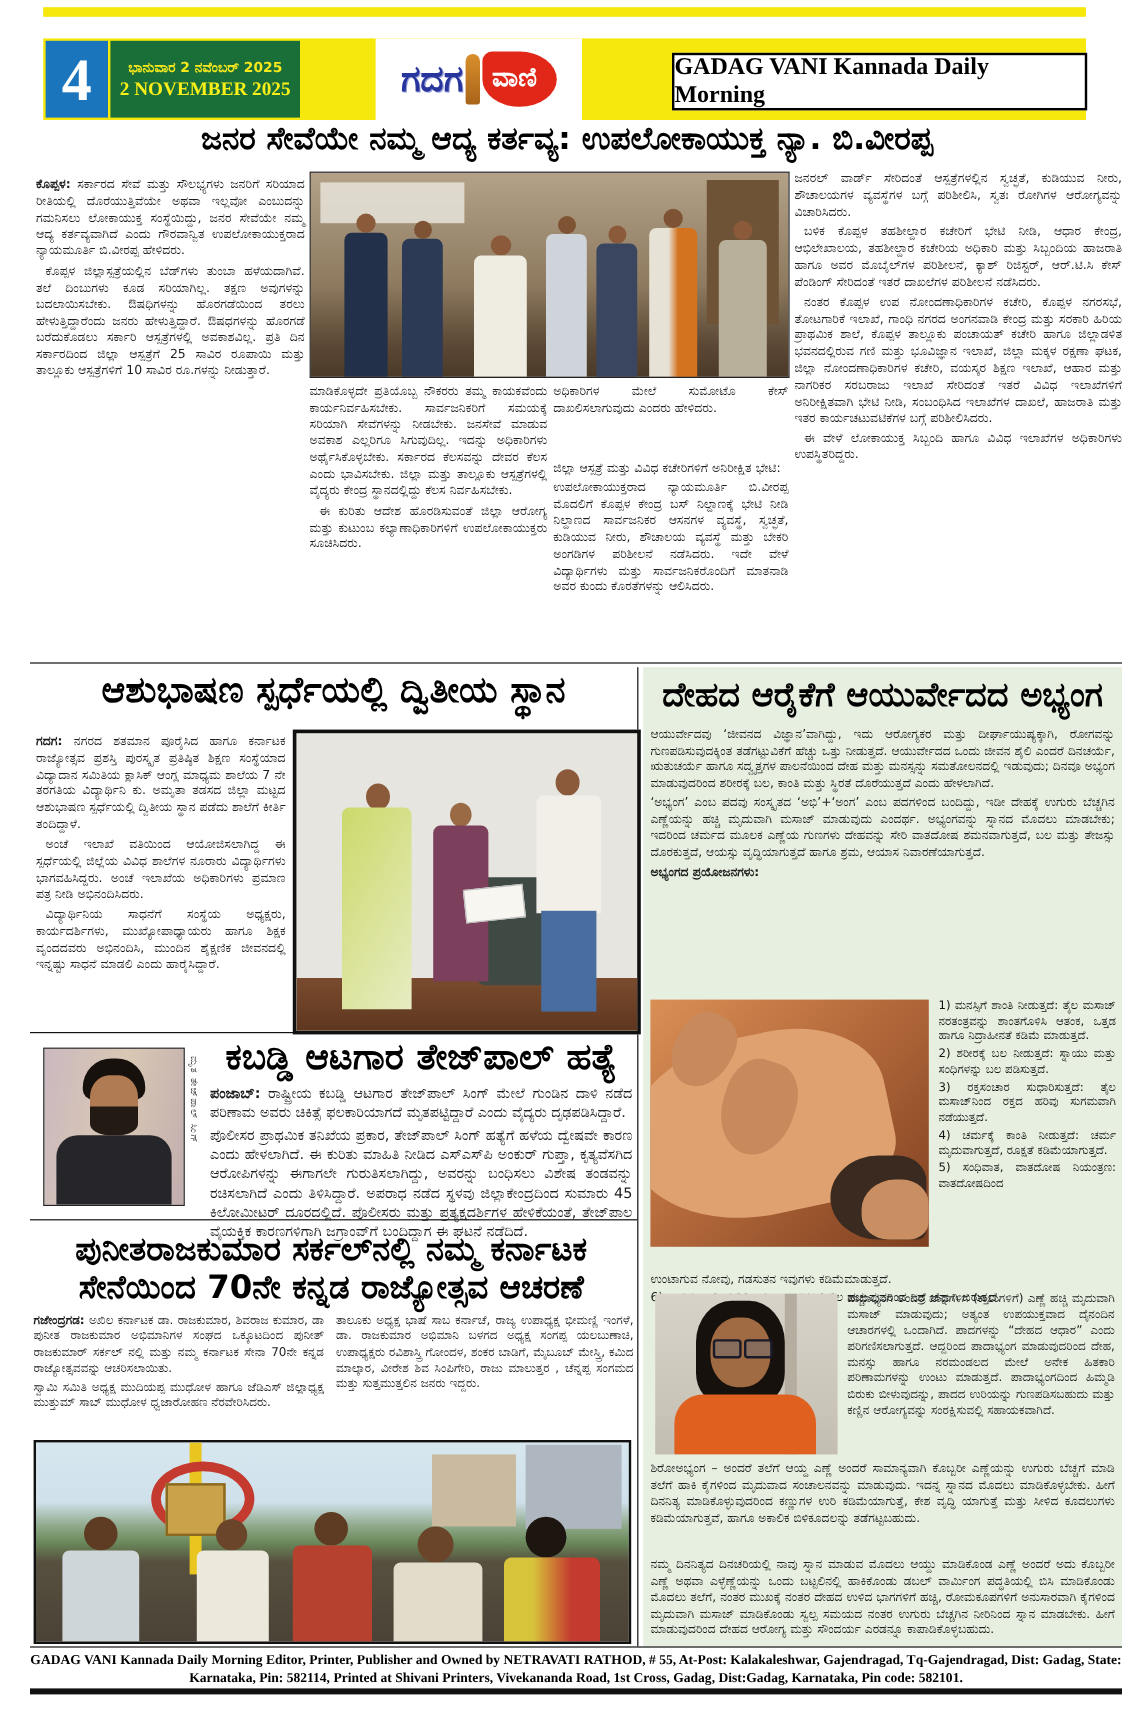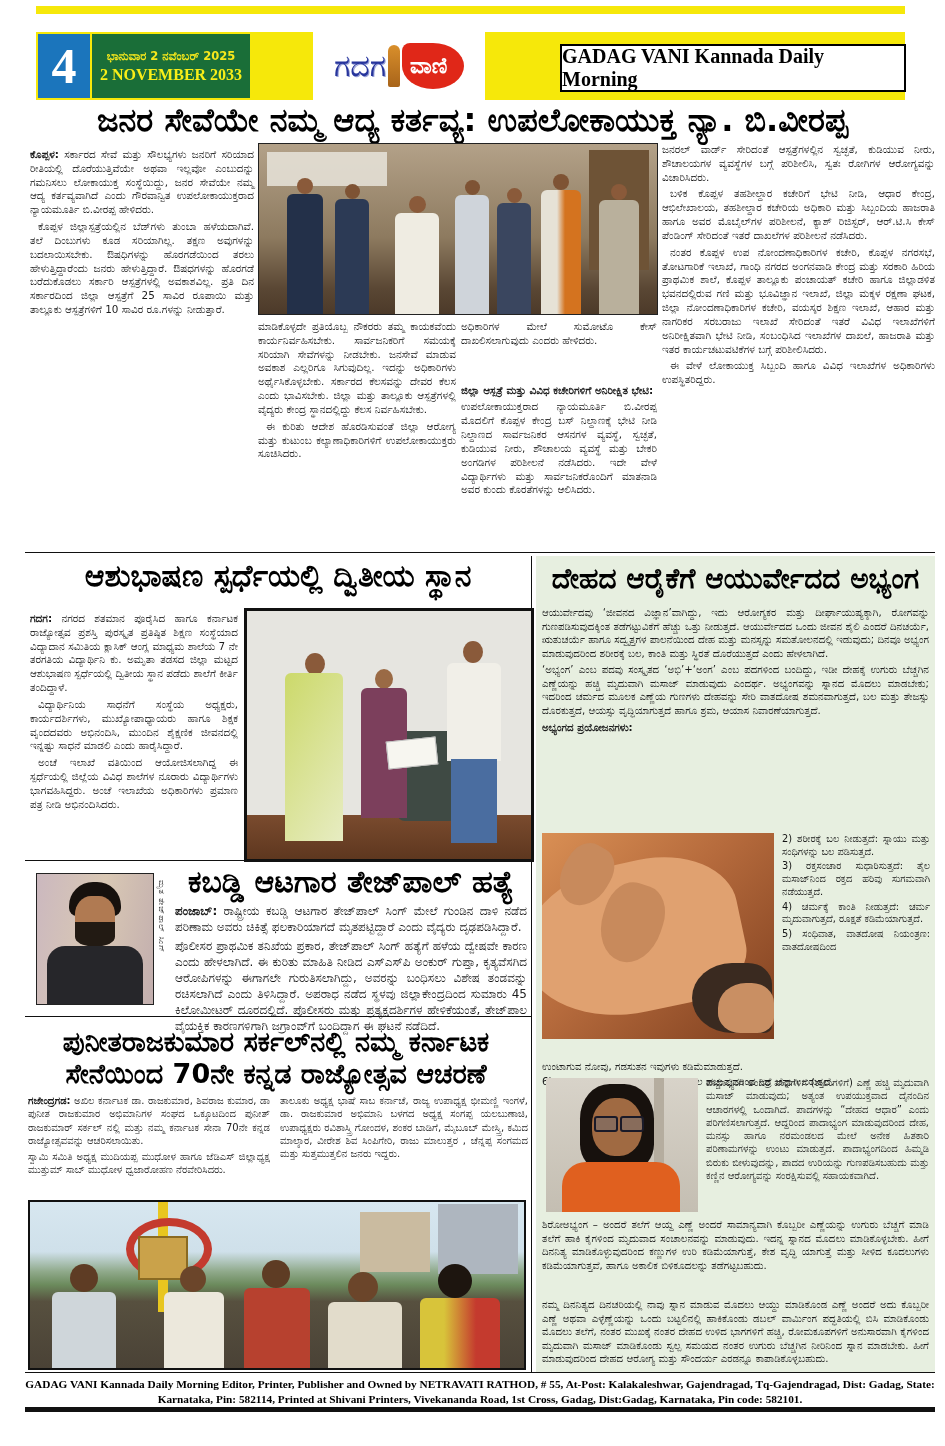--- a/index.html
+++ b/index.html
@@ -33,35 +33,35 @@
 
 <div id="page">
 
   <div class="abs yellow" style="left:36px;top:6px;width:869px;height:8px;"></div>
   <div class="abs yellow" style="left:36px;top:32px;width:869px;height:68px;">
     <div id="pagenum" class="abs" style="left:2px;top:2px;width:52px;height:64px;">
       <span>4</span>
     </div>
     <div id="datebox" class="abs" style="left:56px;top:2px;width:158px;height:64px;">
       <span class="l1">ಭಾನುವಾರ 2 ನವೆಂಬರ್ 2025</span>
-      <span class="l2">2 NOVEMBER 2033</span>
+      <span class="l2">2 NOVEMBER 2025</span>
     </div>
     <div id="logopanel" class="abs" style="left:277px;top:0px;width:172px;height:68px;">
-      <span style="color:#27359c;font-weight:400;font-size:30px;text-shadow:1px 1px 0 #9aa2d8;">ಗದಗ</span>
+      <span style="color:#27359c;font-weight:700;font-size:30px;text-shadow:1px 1px 0 #9aa2d8;">ಗದಗ</span>
       <span style="display:inline-block;width:12px;height:42px;background:linear-gradient(#d98f2b,#a8641a);border-radius:6px 6px 2px 2px;"></span>
       <span style="display:inline-block;position:relative;width:62px;height:46px;background:#e02718;border-radius:8px 50% 50% 50%;">
          <span style="position:absolute;left:8px;top:10px;color:#fff;font-weight:800;font-size:22px;">ವಾಣಿ</span>
       </span>
     </div>
     <div id="masthead-en" class="abs" style="left:524px;top:12px;width:342px;height:44px;">
       <span>GADAG VANI Kannada Daily Morning</span>
     </div>
   </div>
 
-  <div class="abs kn-head" style="left:20px;top:101px;width:905px;font-size:32px;text-align:center;white-space:nowrap;">ಜನರ ಸೇವೆಯೇ ನಮ್ಮ ಆದ್ಯ ಕರ್ತವ್ಯ: ಉಪಲೋಕಾಯುಕ್ತ ನ್ಯಾ. ಬಿ.ವೀರಪ್ಪ</div>
+  <div class="abs kn-head" style="left:20px;top:101px;width:905px;font-size:26px;text-align:center;white-space:nowrap;">ಜನರ ಸೇವೆಯೇ ನಮ್ಮ ಆದ್ಯ ಕರ್ತವ್ಯ: ಉಪಲೋಕಾಯುಕ್ತ ನ್ಯಾ. ಬಿ.ವೀರಪ್ಪ</div>
 
   <div class="abs body-txt" style="left:30px;top:148px;width:224px;height:402px;">
     <p class="noind"><b>ಕೊಪ್ಪಳ:</b> <span>ಸರ್ಕಾರದ ಸೇವೆ ಮತ್ತು ಸೌಲಭ್ಯಗಳು ಜನರಿಗೆ ಸರಿಯಾದ ರೀತಿಯಲ್ಲಿ ದೊರೆಯುತ್ತಿವೆಯೇ ಅಥವಾ ಇಲ್ಲವೋ ಎಂಬುದನ್ನು ಗಮನಿಸಲು ಲೋಕಾಯುಕ್ತ ಸಂಸ್ಥೆಯಿದ್ದು, ಜನರ ಸೇವೆಯೇ ನಮ್ಮ ಆದ್ಯ ಕರ್ತವ್ಯವಾಗಿದೆ ಎಂದು ಗೌರವಾನ್ವಿತ ಉಪಲೋಕಾಯುಕ್ತರಾದ ನ್ಯಾಯಮೂರ್ತಿ ಬಿ.ವೀರಪ್ಪ ಹೇಳಿದರು.</span></p>
     <p>ಕೊಪ್ಪಳ ಜಿಲ್ಲಾಸ್ಪತ್ರೆಯಲ್ಲಿನ ಬೆಡ್‌ಗಳು ತುಂಬಾ ಹಳೆಯದಾಗಿವೆ. ತಲೆ ದಿಂಬುಗಳು ಕೂಡ ಸರಿಯಾಗಿಲ್ಲ. ತಕ್ಷಣ ಅವುಗಳನ್ನು ಬದಲಾಯಿಸಬೇಕು. ಔಷಧಿಗಳನ್ನು ಹೊರಗಡೆಯಿಂದ ತರಲು ಹೇಳುತ್ತಿದ್ದಾರೆಂದು ಜನರು ಹೇಳುತ್ತಿದ್ದಾರೆ. ಔಷಧಗಳನ್ನು ಹೊರಗಡೆ ಬರೆದುಕೊಡಲು ಸರ್ಕಾರಿ ಆಸ್ಪತ್ರೆಗಳಲ್ಲಿ ಅವಕಾಶವಿಲ್ಲ. ಪ್ರತಿ ದಿನ ಸರ್ಕಾರದಿಂದ ಜಿಲ್ಲಾ ಆಸ್ಪತ್ರೆಗೆ 25 ಸಾವಿರ ರೂಪಾಯಿ ಮತ್ತು ತಾಲ್ಲೂಕು ಆಸ್ಪತ್ರೆಗಳಿಗೆ 10 ಸಾವಿರ ರೂ.ಗಳನ್ನು ನೀಡುತ್ತಾರೆ.</p>
   </div>
 
   <div class="ph" style="left:258px;top:143px;width:398px;height:170px;border:1px solid #222;background:linear-gradient(#b3a188 0%,#8d7a5f 55%,#5a4734 85%,#4c3a29 100%);">
     <div class="abs" style="left:8px;top:8px;width:120px;height:34px;background:#e8e4da;opacity:.85;"></div>
     <div class="abs" style="left:330px;top:6px;width:60px;height:120px;background:#6e5336;"></div>
     <div class="head" style="left:38px;top:34px;width:16px;height:16px;background:#8a5a3a;"></div>
@@ -80,39 +80,39 @@
     <div class="person" style="left:340px;top:56px;width:40px;height:114px;background:#b9b09c;"></div>
   </div>
 
   <div class="abs body-txt" style="left:258px;top:320px;width:198px;height:230px;">
     <p class="noind">ಮಾಡಿಕೊಳ್ಳದೇ ಪ್ರತಿಯೊಬ್ಬ ನೌಕರರು ತಮ್ಮ ಕಾಯಕವೆಂದು ಕಾರ್ಯನಿರ್ವಹಿಸಬೇಕು. ಸಾರ್ವಜನಿಕರಿಗೆ ಸಮಯಕ್ಕೆ ಸರಿಯಾಗಿ ಸೇವೆಗಳನ್ನು ನೀಡಬೇಕು. ಜನಸೇವೆ ಮಾಡುವ ಅವಕಾಶ ಎಲ್ಲರಿಗೂ ಸಿಗುವುದಿಲ್ಲ. ಇದನ್ನು ಅಧಿಕಾರಿಗಳು ಅರ್ಥೈಸಿಕೊಳ್ಳಬೇಕು. ಸರ್ಕಾರದ ಕೆಲಸವನ್ನು ದೇವರ ಕೆಲಸ ಎಂದು ಭಾವಿಸಬೇಕು. ಜಿಲ್ಲಾ ಮತ್ತು ತಾಲ್ಲೂಕು ಆಸ್ಪತ್ರೆಗಳಲ್ಲಿ ವೈದ್ಯರು ಕೇಂದ್ರ ಸ್ಥಾನದಲ್ಲಿದ್ದು ಕೆಲಸ ನಿರ್ವಹಿಸಬೇಕು.</p>
     <p>ಈ ಕುರಿತು ಆದೇಶ ಹೊರಡಿಸುವಂತೆ ಜಿಲ್ಲಾ ಆರೋಗ್ಯ ಮತ್ತು ಕುಟುಂಬ ಕಲ್ಯಾಣಾಧಿಕಾರಿಗಳಿಗೆ ಉಪಲೋಕಾಯುಕ್ತರು ಸೂಚಿಸಿದರು.</p>
   </div>
 
   <div class="abs body-txt" style="left:461px;top:320px;width:196px;height:230px;">
     <p class="noind">ಅಧಿಕಾರಿಗಳ ಮೇಲೆ ಸುಮೋಟೊ ಕೇಸ್ ದಾಖಲಿಸಲಾಗುವುದು ಎಂದರು ಹೇಳಿದರು.</p>
-    <p class="noind" style="font-weight:700;margin-top:36px;">ಜಿಲ್ಲಾ ಆಸ್ಪತ್ರೆ ಮತ್ತು ವಿವಿಧ ಕಚೇರಿಗಳಿಗೆ ಅನಿರೀಕ್ಷಿತ ಭೇಟಿ:</p>
+    <p class="noind" style="font-weight:400;margin-top:36px;">ಜಿಲ್ಲಾ ಆಸ್ಪತ್ರೆ ಮತ್ತು ವಿವಿಧ ಕಚೇರಿಗಳಿಗೆ ಅನಿರೀಕ್ಷಿತ ಭೇಟಿ:</p>
     <p class="noind">ಉಪಲೋಕಾಯುಕ್ತರಾದ ನ್ಯಾಯಮೂರ್ತಿ ಬಿ.ವೀರಪ್ಪ ಮೊದಲಿಗೆ ಕೊಪ್ಪಳ ಕೇಂದ್ರ ಬಸ್ ನಿಲ್ದಾಣಕ್ಕೆ ಭೇಟಿ ನೀಡಿ ನಿಲ್ದಾಣದ ಸಾರ್ವಜನಿಕರ ಆಸನಗಳ ವ್ಯವಸ್ಥೆ, ಸ್ವಚ್ಛತೆ, ಕುಡಿಯುವ ನೀರು, ಶೌಚಾಲಯ ವ್ಯವಸ್ಥೆ ಮತ್ತು ಬೇಕರಿ ಅಂಗಡಿಗಳ ಪರಿಶೀಲನೆ ನಡೆಸಿದರು. ಇದೇ ವೇಳೆ ವಿದ್ಯಾರ್ಥಿಗಳು ಮತ್ತು ಸಾರ್ವಜನಿಕರೊಂದಿಗೆ ಮಾತನಾಡಿ ಅವರ ಕುಂದು ಕೊರತೆಗಳನ್ನು ಆಲಿಸಿದರು.</p>
   </div>
 
   <div class="abs body-txt" style="left:662px;top:143px;width:273px;height:407px;">
     <p class="noind">ಜನರಲ್ ವಾರ್ಡ್ ಸೇರಿದಂತೆ ಆಸ್ಪತ್ರೆಗಳಲ್ಲಿನ ಸ್ವಚ್ಛತೆ, ಕುಡಿಯುವ ನೀರು, ಶೌಚಾಲಯಗಳ ವ್ಯವಸ್ಥೆಗಳ ಬಗ್ಗೆ ಪರಿಶೀಲಿಸಿ, ಸ್ವತಃ ರೋಗಿಗಳ ಆರೋಗ್ಯವನ್ನು ವಿಚಾರಿಸಿದರು.</p>
     <p>ಬಳಿಕ ಕೊಪ್ಪಳ ತಹಶೀಲ್ದಾರ ಕಚೇರಿಗೆ ಭೇಟಿ ನೀಡಿ, ಆಧಾರ ಕೇಂದ್ರ, ಆಭಿಲೇಖಾಲಯ, ತಹಶೀಲ್ದಾರ ಕಚೇರಿಯ ಅಧಿಕಾರಿ ಮತ್ತು ಸಿಬ್ಬಂದಿಯ ಹಾಜರಾತಿ ಹಾಗೂ ಅವರ ಮೊಬೈಲ್‌ಗಳ ಪರಿಶೀಲನೆ, ಕ್ಯಾಶ್ ರಿಜಿಸ್ಟರ್, ಆರ್.ಟಿ.ಸಿ ಕೇಸ್ ಪೆಂಡಿಂಗ್ ಸೇರಿದಂತೆ ಇತರೆ ದಾಖಲೆಗಳ ಪರಿಶೀಲನೆ ನಡೆಸಿದರು.</p>
     <p>ನಂತರ ಕೊಪ್ಪಳ ಉಪ ನೋಂದಣಾಧಿಕಾರಿಗಳ ಕಚೇರಿ, ಕೊಪ್ಪಳ ನಗರಸಭೆ, ತೋಟಗಾರಿಕೆ ಇಲಾಖೆ, ಗಾಂಧಿ ನಗರದ ಅಂಗನವಾಡಿ ಕೇಂದ್ರ ಮತ್ತು ಸರಕಾರಿ ಹಿರಿಯ ಪ್ರಾಥಮಿಕ ಶಾಲೆ, ಕೊಪ್ಪಳ ತಾಲ್ಲೂಕು ಪಂಚಾಯತ್ ಕಚೇರಿ ಹಾಗೂ ಜಿಲ್ಲಾಡಳಿತ ಭವನದಲ್ಲಿರುವ ಗಣಿ ಮತ್ತು ಭೂವಿಜ್ಞಾನ ಇಲಾಖೆ, ಜಿಲ್ಲಾ ಮಕ್ಕಳ ರಕ್ಷಣಾ ಘಟಕ, ಜಿಲ್ಲಾ ನೋಂದಣಾಧಿಕಾರಿಗಳ ಕಚೇರಿ, ವಯಸ್ಕರ ಶಿಕ್ಷಣ ಇಲಾಖೆ, ಆಹಾರ ಮತ್ತು ನಾಗರಿಕರ ಸರಬರಾಜು ಇಲಾಖೆ ಸೇರಿದಂತೆ ಇತರೆ ವಿವಿಧ ಇಲಾಖೆಗಳಿಗೆ ಅನಿರೀಕ್ಷಿತವಾಗಿ ಭೇಟಿ ನೀಡಿ, ಸಂಬಂಧಿಸಿದ ಇಲಾಖೆಗಳ ದಾಖಲೆ, ಹಾಜರಾತಿ ಮತ್ತು ಇತರ ಕಾರ್ಯಚಟುವಟಿಕೆಗಳ ಬಗ್ಗೆ ಪರಿಶೀಲಿಸಿದರು.</p>
     <p>ಈ ವೇಳೆ ಲೋಕಾಯುಕ್ತ ಸಿಬ್ಬಂದಿ ಹಾಗೂ ವಿವಿಧ ಇಲಾಖೆಗಳ ಅಧಿಕಾರಿಗಳು ಉಪಸ್ಥಿತರಿದ್ದರು.</p>
   </div>
 
   <div class="rule" style="left:25px;top:552px;width:910px;height:1px;"></div>
   <div class="rule" style="left:531px;top:556px;width:1px;height:816px;"></div>
 
   <div class="abs kn-head" style="left:28px;top:558px;width:500px;font-size:30px;text-align:center;white-space:nowrap;">ಆಶುಭಾಷಣ ಸ್ಪರ್ಧೆಯಲ್ಲಿ ದ್ವಿತೀಯ ಸ್ಥಾನ</div>
   <div class="abs body-txt" style="left:30px;top:612px;width:208px;height:246px;">
     <p class="noind"><b>ಗದಗ:</b> <span>ನಗರದ ಶತಮಾನ ಪೂರೈಸಿದ ಹಾಗೂ ಕರ್ನಾಟಕ ರಾಜ್ಯೋತ್ಸವ ಪ್ರಶಸ್ತಿ ಪುರಸ್ಕೃತ ಪ್ರತಿಷ್ಠಿತ ಶಿಕ್ಷಣ ಸಂಸ್ಥೆಯಾದ ವಿದ್ಯಾದಾನ ಸಮಿತಿಯ ಕ್ಲಾಸಿಕ್ ಆಂಗ್ಲ ಮಾಧ್ಯಮ ಶಾಲೆಯ 7 ನೇ ತರಗತಿಯ ವಿದ್ಯಾರ್ಥಿನಿ ಕು. ಅಮೃತಾ ತಡಸದ ಜಿಲ್ಲಾ ಮಟ್ಟದ ಆಶುಭಾಷಣ ಸ್ಪರ್ಧೆಯಲ್ಲಿ ದ್ವಿತೀಯ ಸ್ಥಾನ ಪಡೆದು ಶಾಲೆಗೆ ಕೀರ್ತಿ ತಂದಿದ್ದಾಳೆ.</span></p>
+    <p>ಅಂಚೆ ಇಲಾಖೆ ವತಿಯಿಂದ ಆಯೋಜಿಸಲಾಗಿದ್ದ ಈ ಸ್ಪರ್ಧೆಯಲ್ಲಿ ಜಿಲ್ಲೆಯ ವಿವಿಧ ಶಾಲೆಗಳ ನೂರಾರು ವಿದ್ಯಾರ್ಥಿಗಳು ಭಾಗವಹಿಸಿದ್ದರು. ಅಂಚೆ ಇಲಾಖೆಯ ಅಧಿಕಾರಿಗಳು ಪ್ರಮಾಣ ಪತ್ರ ನೀಡಿ ಅಭಿನಂದಿಸಿದರು.</p>
     <p>ವಿದ್ಯಾರ್ಥಿನಿಯ ಸಾಧನೆಗೆ ಸಂಸ್ಥೆಯ ಅಧ್ಯಕ್ಷರು, ಕಾರ್ಯದರ್ಶಿಗಳು, ಮುಖ್ಯೋಪಾಧ್ಯಾಯರು ಹಾಗೂ ಶಿಕ್ಷಕ ವೃಂದದವರು ಅಭಿನಂದಿಸಿ, ಮುಂದಿನ ಶೈಕ್ಷಣಿಕ ಜೀವನದಲ್ಲಿ ಇನ್ನಷ್ಟು ಸಾಧನೆ ಮಾಡಲಿ ಎಂದು ಹಾರೈಸಿದ್ದಾರೆ.</p>
-    <p>ಅಂಚೆ ಇಲಾಖೆ ವತಿಯಿಂದ ಆಯೋಜಿಸಲಾಗಿದ್ದ ಈ ಸ್ಪರ್ಧೆಯಲ್ಲಿ ಜಿಲ್ಲೆಯ ವಿವಿಧ ಶಾಲೆಗಳ ನೂರಾರು ವಿದ್ಯಾರ್ಥಿಗಳು ಭಾಗವಹಿಸಿದ್ದರು. ಅಂಚೆ ಇಲಾಖೆಯ ಅಧಿಕಾರಿಗಳು ಪ್ರಮಾಣ ಪತ್ರ ನೀಡಿ ಅಭಿನಂದಿಸಿದರು.</p>
   </div>
 
   <div class="ph" style="left:244px;top:608px;width:284px;height:248px;border:3px solid #111;background:#e6e5e0;">
     <div class="abs" style="left:0;bottom:0;width:100%;height:44px;background:linear-gradient(#7a4b2e,#5e371f);"></div>
     <div class="abs" style="left:150px;top:120px;width:60px;height:90px;background:#3f4a44;border-radius:8px;"></div>
     <div class="head" style="left:58px;top:42px;width:20px;height:22px;background:#8a5a3a;"></div>
     <div class="person" style="left:38px;top:62px;width:58px;height:168px;background:linear-gradient(120deg,#ccd96a,#e7ecc2);"></div>
     <div class="head" style="left:128px;top:58px;width:18px;height:20px;background:#9a6a45;"></div>
     <div class="person" style="left:114px;top:77px;width:46px;height:130px;background:#7c3f5c;"></div>
     <div class="abs" style="left:140px;top:128px;width:48px;height:26px;background:#f7f6f0;border:1px solid #bbb;transform:rotate(-6deg);"></div>
@@ -176,20 +176,21 @@
 
     <div class="ph" style="left:6px;top:277px;width:232px;height:206px;background:linear-gradient(135deg,#d98f54 0%,#b56a3c 45%,#7e3f1f 100%);">
       <div class="abs" style="left:-20px;top:30px;width:220px;height:150px;background:#e0a170;border-radius:50% 40% 30% 50%;transform:rotate(-12deg);"></div>
       <div class="abs" style="left:60px;top:50px;width:60px;height:80px;background:#c88a5c;border-radius:40% 40% 50% 50%;transform:rotate(18deg);"></div>
       <div class="abs" style="left:20px;top:10px;width:48px;height:64px;background:#c88a5c;border-radius:40% 40% 50% 50%;transform:rotate(30deg);"></div>
       <div class="abs" style="left:150px;top:130px;width:80px;height:70px;background:#3a2a20;border-radius:50% 30% 10% 50%;"></div>
       <div class="abs" style="left:176px;top:150px;width:56px;height:50px;background:#c98f63;border-radius:50% 40% 30% 40%;"></div>
     </div>
 
     <div class="abs" style="left:246px;top:277px;width:148px;">
+      <p class="benefit">1) ಮನಸ್ಸಿಗೆ ಶಾಂತಿ ನೀಡುತ್ತದೆ: ತೈಲ ಮಸಾಜ್ ನರತಂತ್ರವನ್ನು ಶಾಂತಗೊಳಿಸಿ ಆತಂಕ, ಒತ್ತಡ ಹಾಗೂ ನಿದ್ರಾಹೀನತೆ ಕಡಿಮೆ ಮಾಡುತ್ತದೆ.</p>
       <p class="benefit">2) ಶರೀರಕ್ಕೆ ಬಲ ನೀಡುತ್ತದೆ: ಸ್ನಾಯು ಮತ್ತು ಸಂಧಿಗಳನ್ನು ಬಲ ಪಡಿಸುತ್ತದೆ.</p>
       <p class="benefit">3) ರಕ್ತಸಂಚಾರ ಸುಧಾರಿಸುತ್ತದೆ: ತೈಲ ಮಸಾಜ್‌ನಿಂದ ರಕ್ತದ ಹರಿವು ಸುಗಮವಾಗಿ ನಡೆಯುತ್ತದೆ.</p>
       <p class="benefit">4) ಚರ್ಮಕ್ಕೆ ಕಾಂತಿ ನೀಡುತ್ತದೆ: ಚರ್ಮ ಮೃದುವಾಗುತ್ತದೆ, ರೂಕ್ಷತೆ ಕಡಿಮೆಯಾಗುತ್ತದೆ.</p>
       <p class="benefit">5) ಸಂಧಿವಾತ, ವಾತದೋಷ ನಿಯಂತ್ರಣ: ವಾತದೋಷದಿಂದ</p>
     </div>
 
     <div class="abs body-txt" style="left:6px;top:488px;width:387px;font-size:10.2px;margin-top:16px;">
       <p class="noind" style="margin-bottom:1px;">ಉಂಟಾಗುವ ನೋವು, ಗಡಸುತನ ಇವುಗಳು ಕಡಿಮೆಮಾಡುತ್ತದೆ.</p>
       <p class="noind">6) ಉತ್ತಮ ನಿದ್ರೆ: ತಲೆಗೆ ಅಥವಾ ಪಾದಗಳಿಗೆ ತೈಲ ಹಚ್ಚುವುದರಿಂದ ನಿದ್ರೆ ಚೆನ್ನಾಗಿ ಬರುತ್ತದೆ.</p>
     </div>

